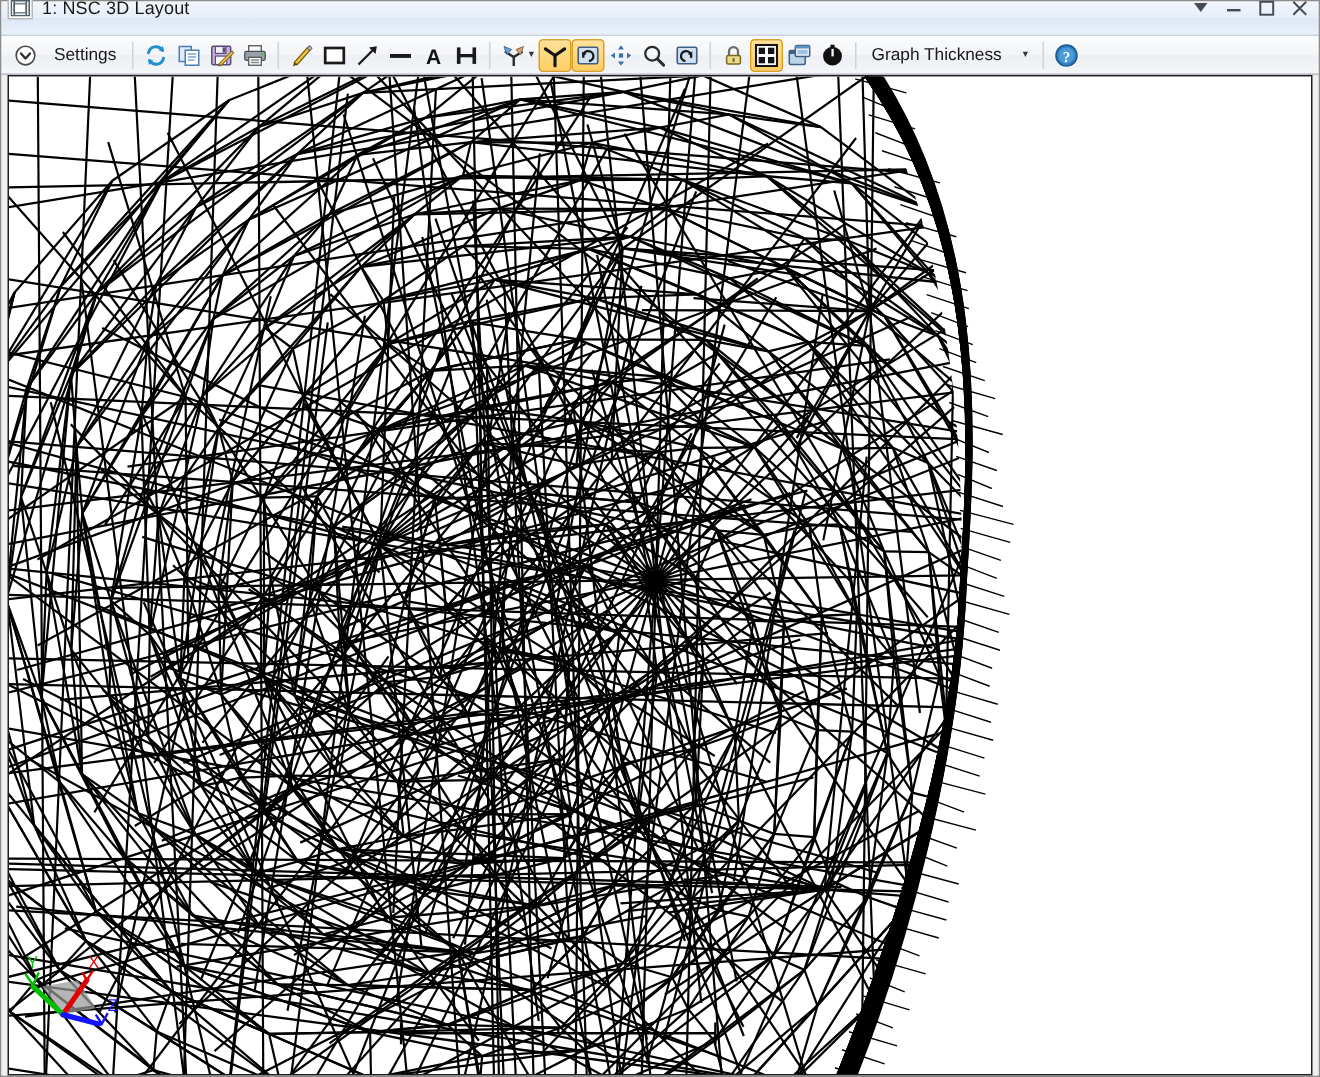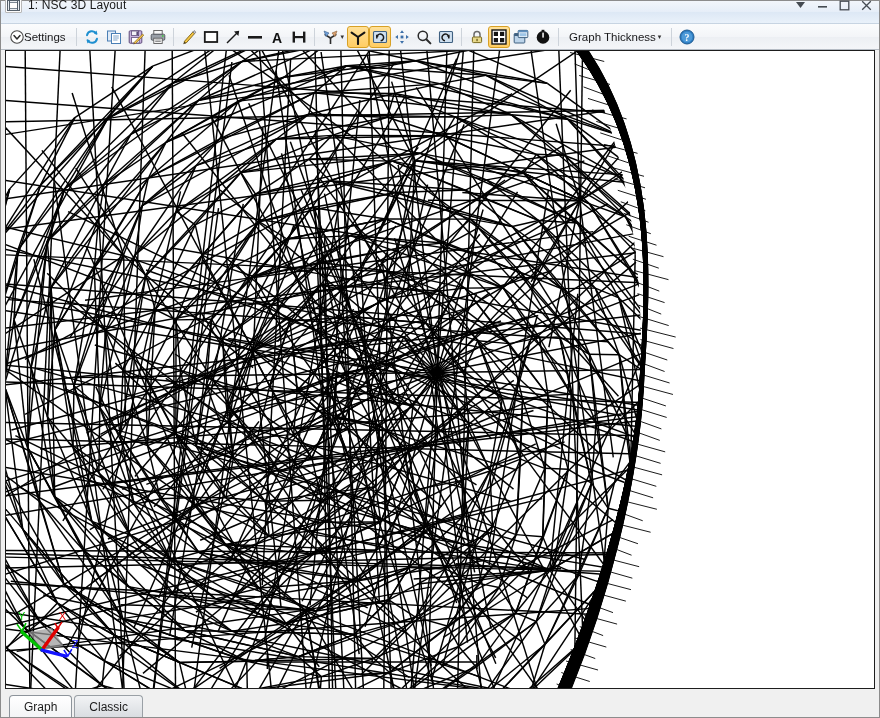--- a/index.html
+++ b/index.html
@@ -72,21 +72,21 @@
     cursor: pointer;
     padding: 0 2px;
     flex: 0 0 auto;
   }
   .tbtn.active {
     background: linear-gradient(to bottom, #ffe19a, #ffcd63);
     border: 1px solid #d8a125;
   }
   .tbtn.labeled {
     padding: 0 5px;
-    gap: 0;
+    gap: 12px;
     font-size: 11.5px;
     color: #18181a;
     white-space: nowrap;
   }
   .sep {
     width: 1px; height: 18px;
     background: #cdd3da;
     margin: 0 4px;
     flex: 0 0 1px;
   }
@@ -1920,22 +1920,14 @@
           </g>
           <text x="53" y="570" font-family="Liberation Sans, sans-serif" font-size="11" fill="#e00000">X</text>
           <text x="12" y="570" font-family="Liberation Sans, sans-serif" font-size="11" fill="#00c000">Y</text>
           <text x="66" y="598" font-family="Liberation Sans, sans-serif" font-size="11" fill="#1414ff">Z</text>
         </g>
       </svg>
 
     </div>
   </div>
 
-  <div class="tabbar">
-    <div class="tab active">
-      <span>Graph</span>
-    </div>
-    <div class="tab inactive">
-      <span>Classic</span>
-    </div>
-  </div>
 
 </div>
 
 </body></html>

